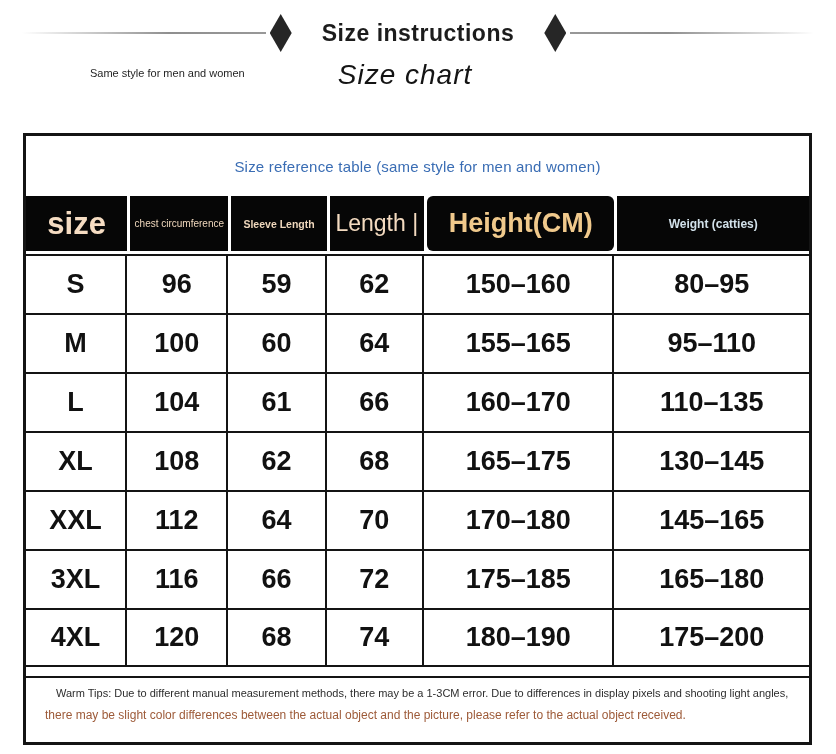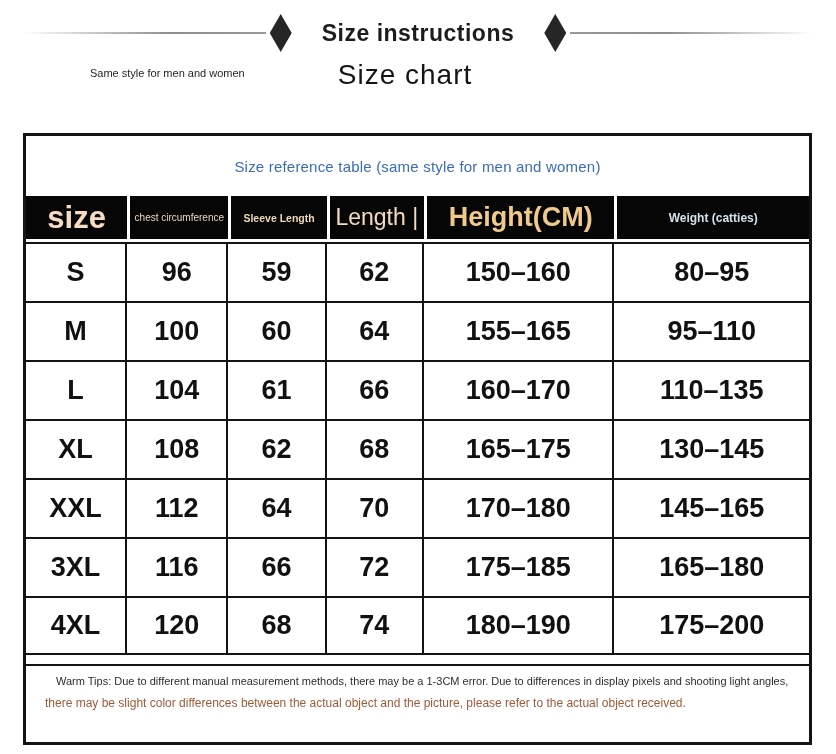--- a/index.html
+++ b/index.html
@@ -52,20 +52,21 @@
   .chart-title {
     position: absolute;
     left: 283px; top: 59px;
     width: 244px;
     text-align: center;
     font-size: 28px;
     font-weight: normal;
     color: #141414;
     letter-spacing: 1px;
     white-space: nowrap;
+    font-style: italic;
   }
 
   
   .size-table {
     position: absolute;
     left: 23px; top: 133px;
     width: 789px; height: 612px;
     border: 3px solid #141414;
     display: flex;
     flex-direction: column;
@@ -77,36 +78,36 @@
     align-items: center;
     justify-content: center;
     color: #3a6db4;
     font-size: 15px;
     letter-spacing: .2px;
   }
   .cols6 {
     display: grid;
     grid-template-columns: 102fr 102fr 99fr 98fr 192fr 196fr;
   }
-  .head-row { height: 46px; }
+  .head-row { height: 58px; }
   .head-cell {
     background: #060606;
     display: flex;
     align-items: center;
     justify-content: center;
     margin-bottom: 3px;
     white-space: nowrap;
     overflow: hidden;
   }
   .head-cell + .head-cell { margin-left: 3px; }
   .hc-size   { color: #f5dcc2; font-size: 31px; font-weight: bold; }
   .hc-chest  { color: #f0d8bd; font-size: 10px; }
   .hc-sleeve { color: #efd7bc; font-size: 10.5px; font-weight: bold; }
   .hc-length { color: #f4dbc0; font-size: 23px; }
-  .hc-height { color: #f0c98c; font-size: 27px; font-weight: bold; }
+  .hc-height { color: #f0c98c; font-size: 27px; font-weight: bold; border-radius: 6px; }
   .hc-weight { color: #d2e1ea; font-size: 12px; font-weight: bold; }
 
   .cell {
     height: 59px;
     border-top: 2px solid #141414;
     display: flex;
     align-items: center;
     justify-content: center;
     font-size: 27px;
     font-weight: bold;

